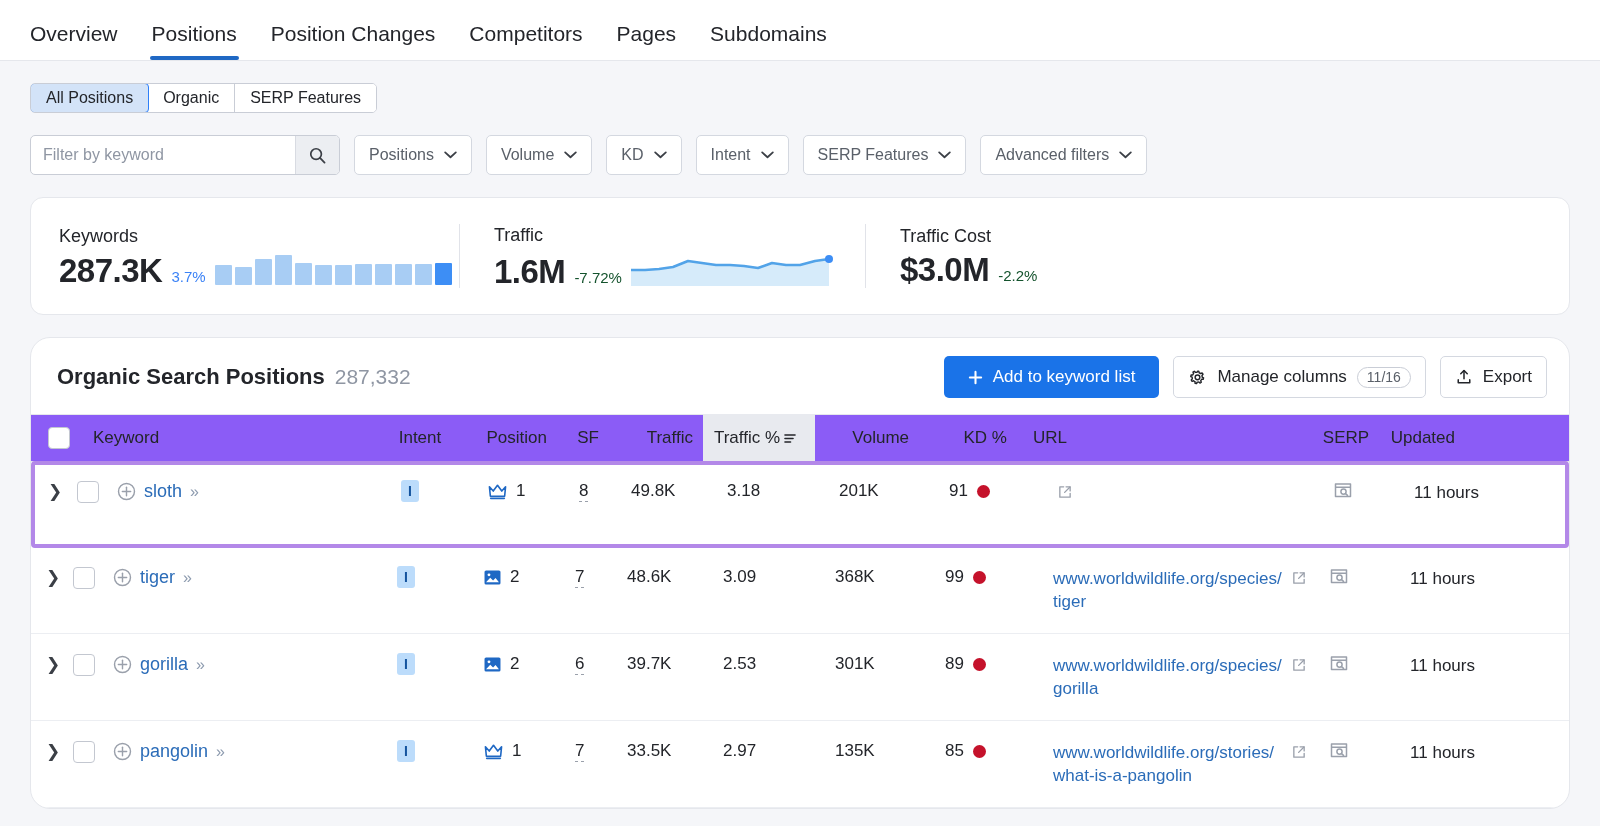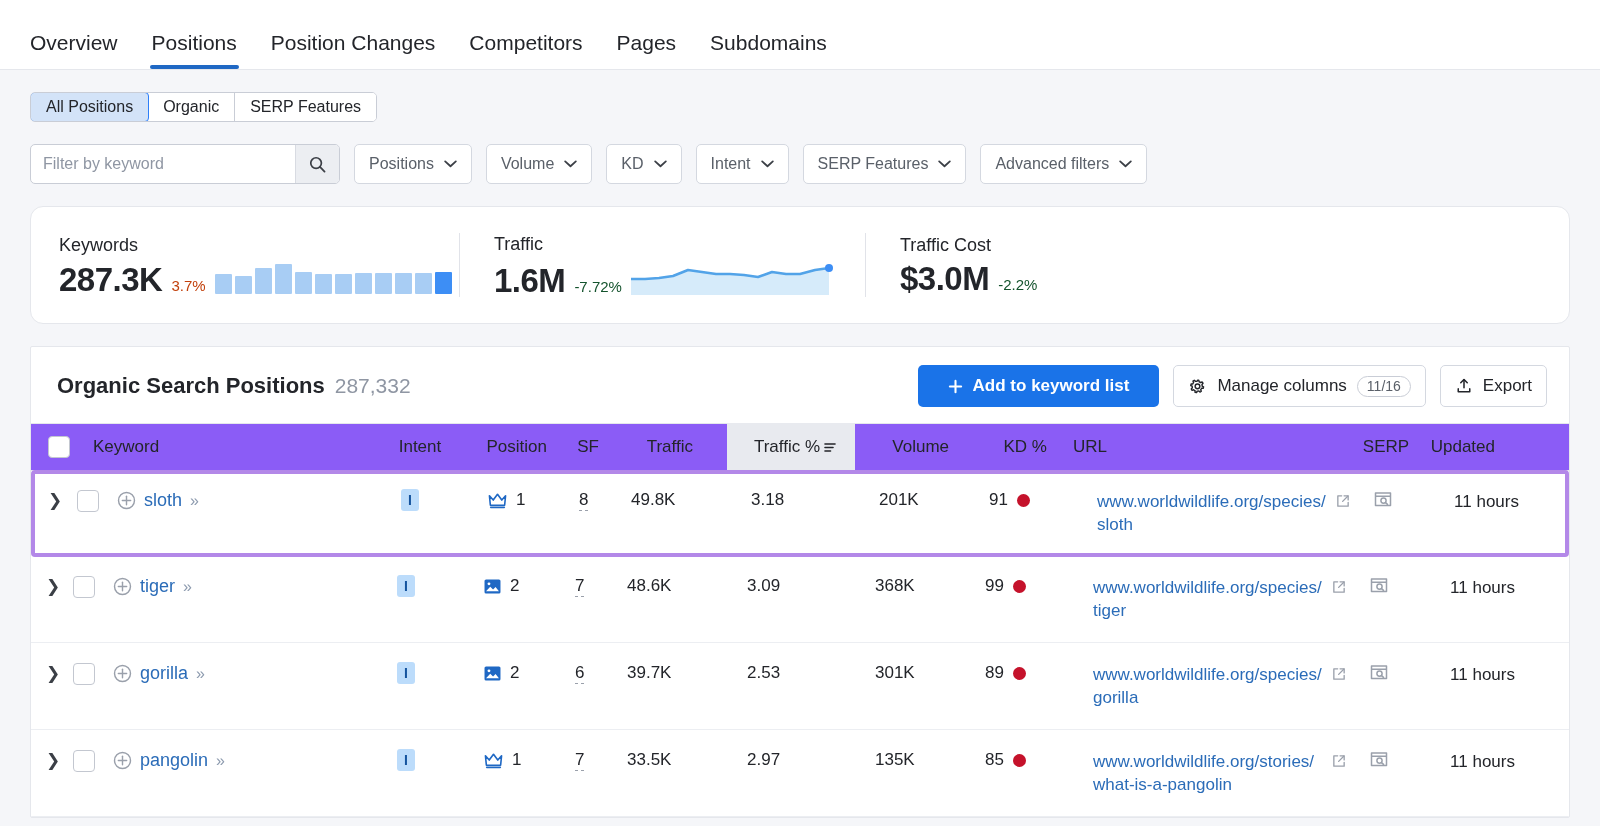--- a/index.html
+++ b/index.html
@@ -7,21 +7,21 @@
     width: 1600px; height: 826px;
     background: #f5f6f9;
     font-family: "Liberation Sans", sans-serif;
     color: #23252a;
     overflow: hidden;
   }
 
   
   .topnav {
     background: #ffffff;
-    height: 70px;
+    height: 61px;
     display: flex;
     align-items: flex-end;
     padding: 0 30px;
     border-bottom: 1px solid #e5e7ec;
     position: relative;
   }
   .nav-tabs { display: flex; align-items: flex-end; gap: 0; }
   .nav-tab {
     font-size: 21px;
     color: #23252a;
@@ -126,58 +126,58 @@
     height: 118px;
     display: flex;
     align-items: center;
     padding: 0 28px;
   }
   .stat { display: flex; flex-direction: column; justify-content: center; }
   .stat-label { font-size: 18px; color: #23252a; margin-bottom: 6px; }
   .stat-row { display: flex; align-items: flex-end; gap: 9px; }
   .stat-value { font-size: 33px; font-weight: bold; letter-spacing: -0.5px; line-height: 1; }
   .stat-delta { font-size: 15px; line-height: 1; padding-bottom: 3px; }
-  .delta-up { color: #c2410c; text-align: center; }
+  .delta-up { color: #3b82f6; text-align: center; }
   .delta-down { color: #14532d; }
   .divider { width: 1px; align-self: stretch; background: #e1e3e9; margin: 26px 0; }
   .stat-1 { width: 400px; }
   .stat-2 { width: 405px; padding-left: 34px; }
   .stat-3 { padding-left: 34px; }
 
   .spark-bars { display: flex; align-items: flex-end; gap: 3px; height: 34px; padding-bottom: 2px; }
   .spark-bars i { width: 17px; background: #a8cdf4; display: block; border-radius: 1px; }
   .spark-bars i.last { background: #3d8ef5; }
 
   .spark-area { width: 205px; height: 36px; padding-bottom: 2px; }
 
   
   .table-card {
     margin: 22px 30px 0 30px;
     background: #fff;
     border: 1px solid #e5e7ec;
-    border-radius: 2px;
+    border-radius: 20px;
     overflow: hidden;
   }
   .table-head {
     display: flex; align-items: center;
     padding: 18px 22px 16px 26px;
     gap: 14px;
   }
   .table-title { font-size: 22px; font-weight: bold; }
   .table-count { font-size: 21px; color: #8f96a3; margin-left: 10px; font-weight: normal; }
   .spacer { flex: 1; }
   .btn-primary {
     background: #1a73e8;
     color: #fff;
     border: none;
     border-radius: 5px;
     height: 42px;
-    padding: 0 30px;
+    padding: 0 24px;
     font-size: 17px;
-    font-weight: bold;
+    font-weight: normal;
     display: inline-flex; align-items: center; gap: 10px;
     cursor: pointer;
     font-family: "Liberation Sans", sans-serif;
   }
   .btn-ghost {
     background: #fff;
     border: 1px solid #d4d8e0;
     border-radius: 5px;
     height: 42px;
     padding: 0 14px;
@@ -209,21 +209,21 @@
   .th { display: flex; align-items: center; }
   .th.sorted { background: #e8eaef; height: 48px; }
 
   .col-check  { width: 56px; justify-content: center; flex: none; }
   .col-expand { width: 30px; flex: none; }
   .col-keyword{ width: 290px; flex: none; padding-left: 6px; }
   .col-intent { width: 86px; flex: none; justify-content: center; }
   .col-pos    { width: 92px; flex: none; justify-content: flex-end; padding-right: 8px; }
   .col-sf     { width: 52px; flex: none; justify-content: flex-end; padding-right: 8px; }
   .col-traffic{ width: 96px; flex: none; justify-content: flex-end; padding-right: 10px; }
-  .col-trpct  { width: 128px; flex: none; justify-content: flex-end; padding-right: 18px; margin-left: 24px; }
+  .col-trpct  { width: 112px; flex: none; justify-content: flex-end; padding-right: 18px; }
   .col-volume { width: 110px; flex: none; justify-content: flex-end; padding-right: 16px; }
   .col-kd     { width: 96px; flex: none; justify-content: flex-end; padding-right: 14px; }
   .col-url    { width: 288px; flex: none; padding-left: 12px; }
   .col-serp   { width: 74px; flex: none; justify-content: center; }
   .col-upd    { width: 86px; flex: none; justify-content: flex-end; padding-right: 14px; }
 
   .thead .col-keyword, .thead .col-url { justify-content: flex-start; }
 
   
   .trow {
@@ -557,21 +557,20 @@
       <span>201K</span>
     </div>
     <div class="col-kd">
       <div class="kd-cell">
         <span>91</span>
         <span class="kd-dot"></span>
       </div>
     </div>
     <div class="col-url">
       <div class="url-cell">
-        <span class="url-link">www.worldwildlife.org/species/sloth</span>
         <svg width="16" height="16" viewBox="0 0 18 18" style="flex:none;margin-top:3px">
           <path d="M7.5 3.2 H3.2 V14.8 H14.8 V10.5" fill="none" stroke="#9aa0ab" stroke-width="1.5" stroke-linecap="round" stroke-linejoin="round"></path>
           <path d="M10.2 3.2 H14.8 V7.8" fill="none" stroke="#9aa0ab" stroke-width="1.5" stroke-linecap="round" stroke-linejoin="round"></path>
           <line x1="14.6" y1="3.4" x2="8.6" y2="9.4" stroke="#9aa0ab" stroke-width="1.5" stroke-linecap="round"></line>
         </svg>
       </div>
     </div>
     <div class="col-serp">
       <svg width="20" height="19" viewBox="0 0 20 19" class="icon-btn">
         <path d="M2.5 3 H17.5 V15.5 H2.5 Z M2.5 6.2 H17.5" fill="none" stroke="#9aa0ab" stroke-width="1.5" stroke-linejoin="round"></path>

